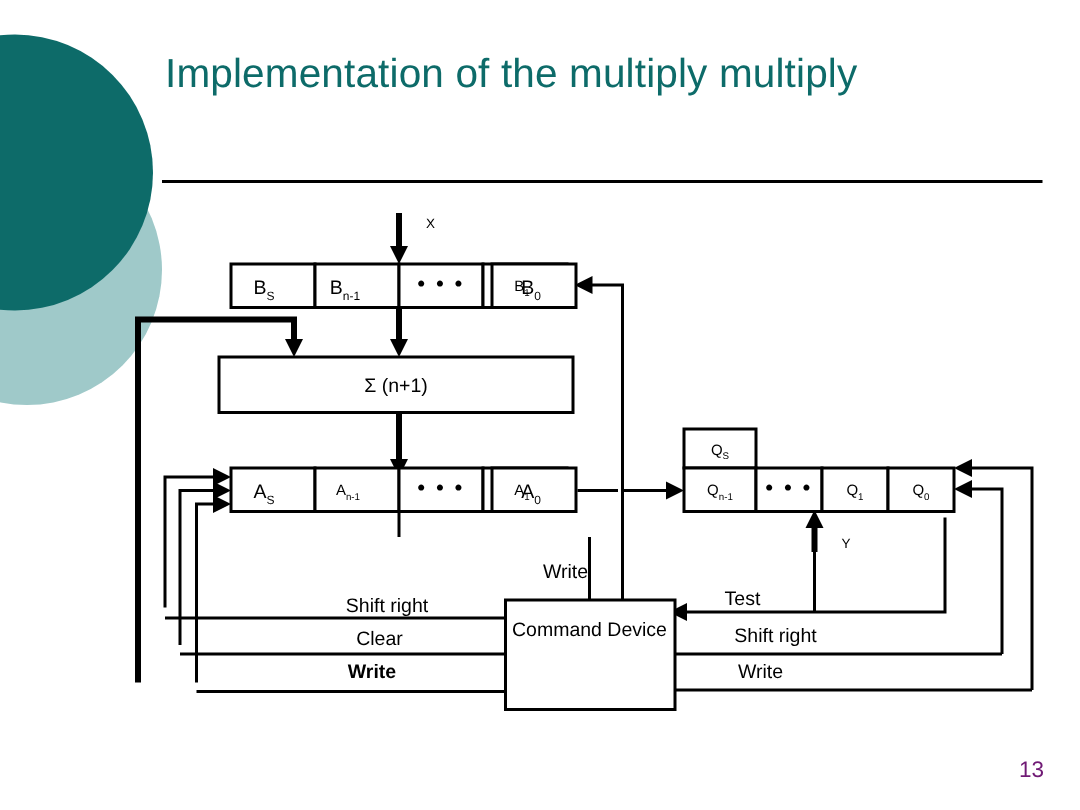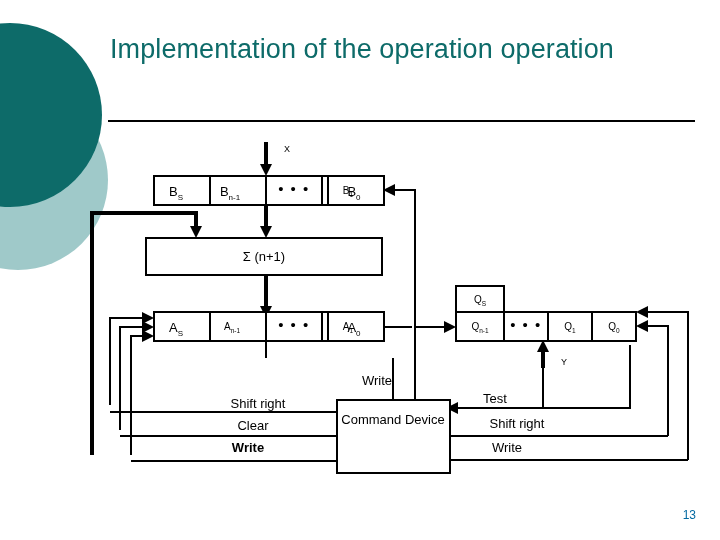--- a/index.html
+++ b/index.html
@@ -86,35 +86,35 @@
     stroke: #000000;
     fill: none;
     stroke-width: 4;
   }
 
   
   #page-number {
     position: absolute;
     right: 24px;
     bottom: 18px;
-    font-size: 12px;
-    color: #0369a1;
+    font-size: 15px;
+    color: #701a75;
     font-family: "Liberation Sans", sans-serif;
   }
 </style>
 </head>
 <body>
 
 <svg id="deco" width="720" height="540" viewBox="0 0 720 540">
   <circle cx="18" cy="180" r="90" fill="#9fc9c9"></circle>
   <circle cx="10" cy="115" r="92" fill="#0d6b69"></circle>
 </svg>
 
 <div id="title-block">
-  <h1 id="page-title">Implementation of the operation operation</h1>
+  <h1 id="page-title">Implementation of the multiply multiply</h1>
 </div>
 <div id="title-rule"></div>
 
 <svg id="diagram" width="720" height="540" viewBox="0 0 720 540">
 
   <line class="wire-thick" x1="266" y1="142" x2="266" y2="168"></line>
   <polygon points="266,176 260,164 272,164" fill="#000000"></polygon>
 
   <line class="wire-thick" x1="266" y1="205" x2="266" y2="228"></line>
   <polygon points="266,238 260,226 272,226" fill="#000000"></polygon>

